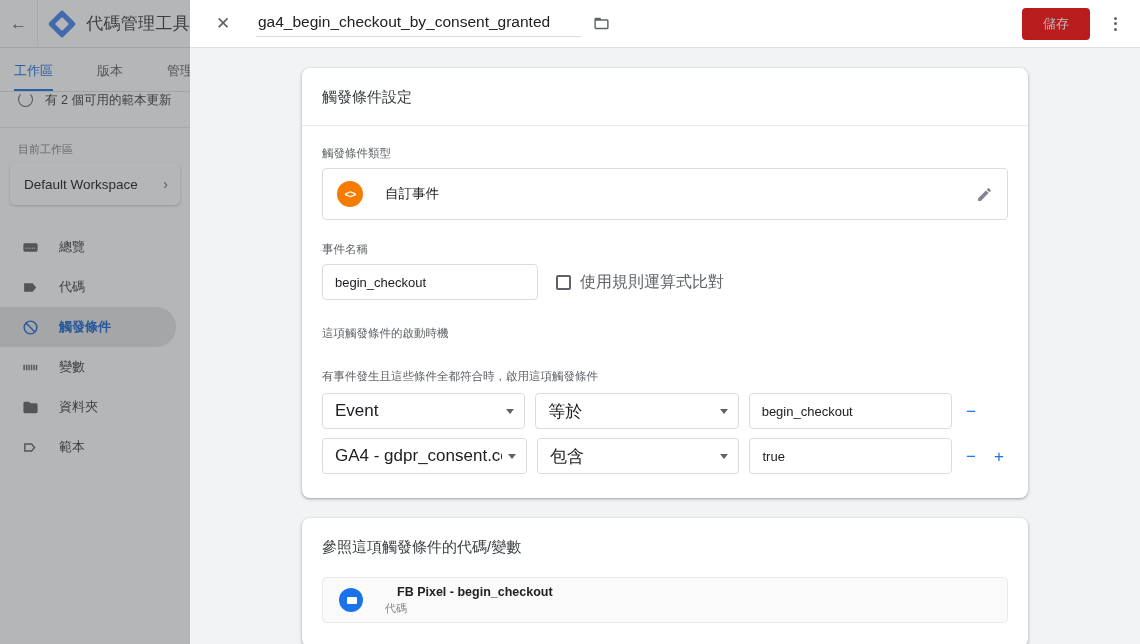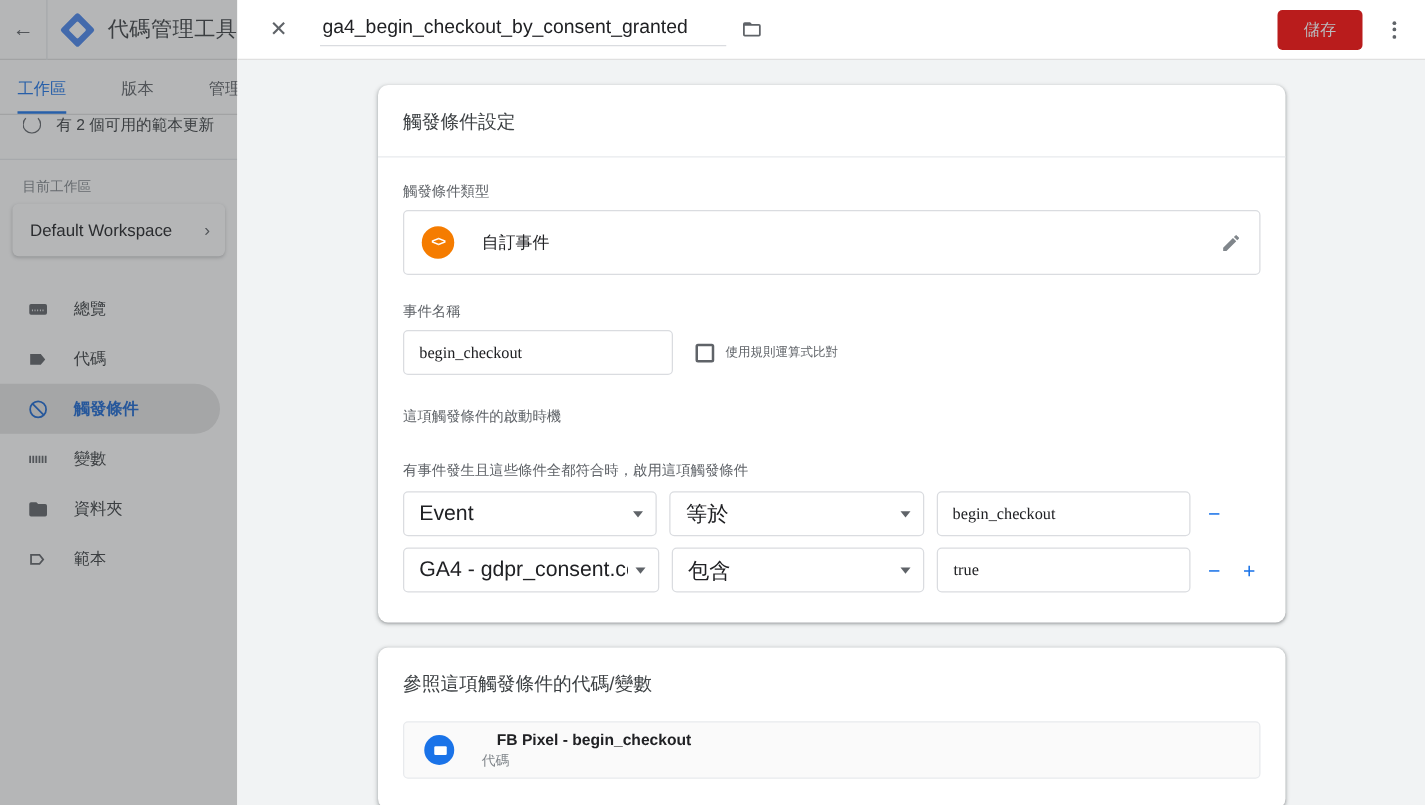--- a/index.html
+++ b/index.html
@@ -143,29 +143,29 @@
     font-size: 11px; font-weight: bold; flex: none; letter-spacing: -1px;
   }
   .type-name { font-size: 13.5px; color: #202124; flex: 1; }
   .pencil { color: #80868b; display: flex; align-items: center; }
   .pencil svg { width: 17px; height: 17px; fill: currentColor; }
 
   .row-eventname { display: flex; align-items: center; gap: 18px; margin-top: 22px; }
   .text-input {
     height: 36px; border: 1px solid #dadce0; border-radius: 4px;
     padding: 0 12px; font-size: 13px; color: #202124; outline: none;
-    font-family: Liberation Serif, serif; background: #fff;
+    font-family: Liberation Sans, sans-serif; background: #fff;
   }
   .w-event { width: 216px; }
   .cb-wrap { display: flex; align-items: center; gap: 9px; }
   .checkbox {
     width: 15px; height: 15px; border: 2px solid #5f6368; border-radius: 2px;
     flex: none;
   }
-  .cb-label { font-size: 10px; color: #5f6368; }
+  .cb-label { font-size: 16px; color: #5f6368; }
 
   .radio-section { margin-top: 26px; }
   .radio-row { display: flex; align-items: center; gap: 14px; margin-top: 10px; }
   .radio-item { display: flex; align-items: center; gap: 12px; padding-right: 14px; }
   .radio {
     width: 16px; height: 16px; border-radius: 50%; border: 2px solid #5f6368;
     flex: none; position: relative;
   }
   .radio.sel { border-color: #1a73e8; }
   .radio.sel::after {

